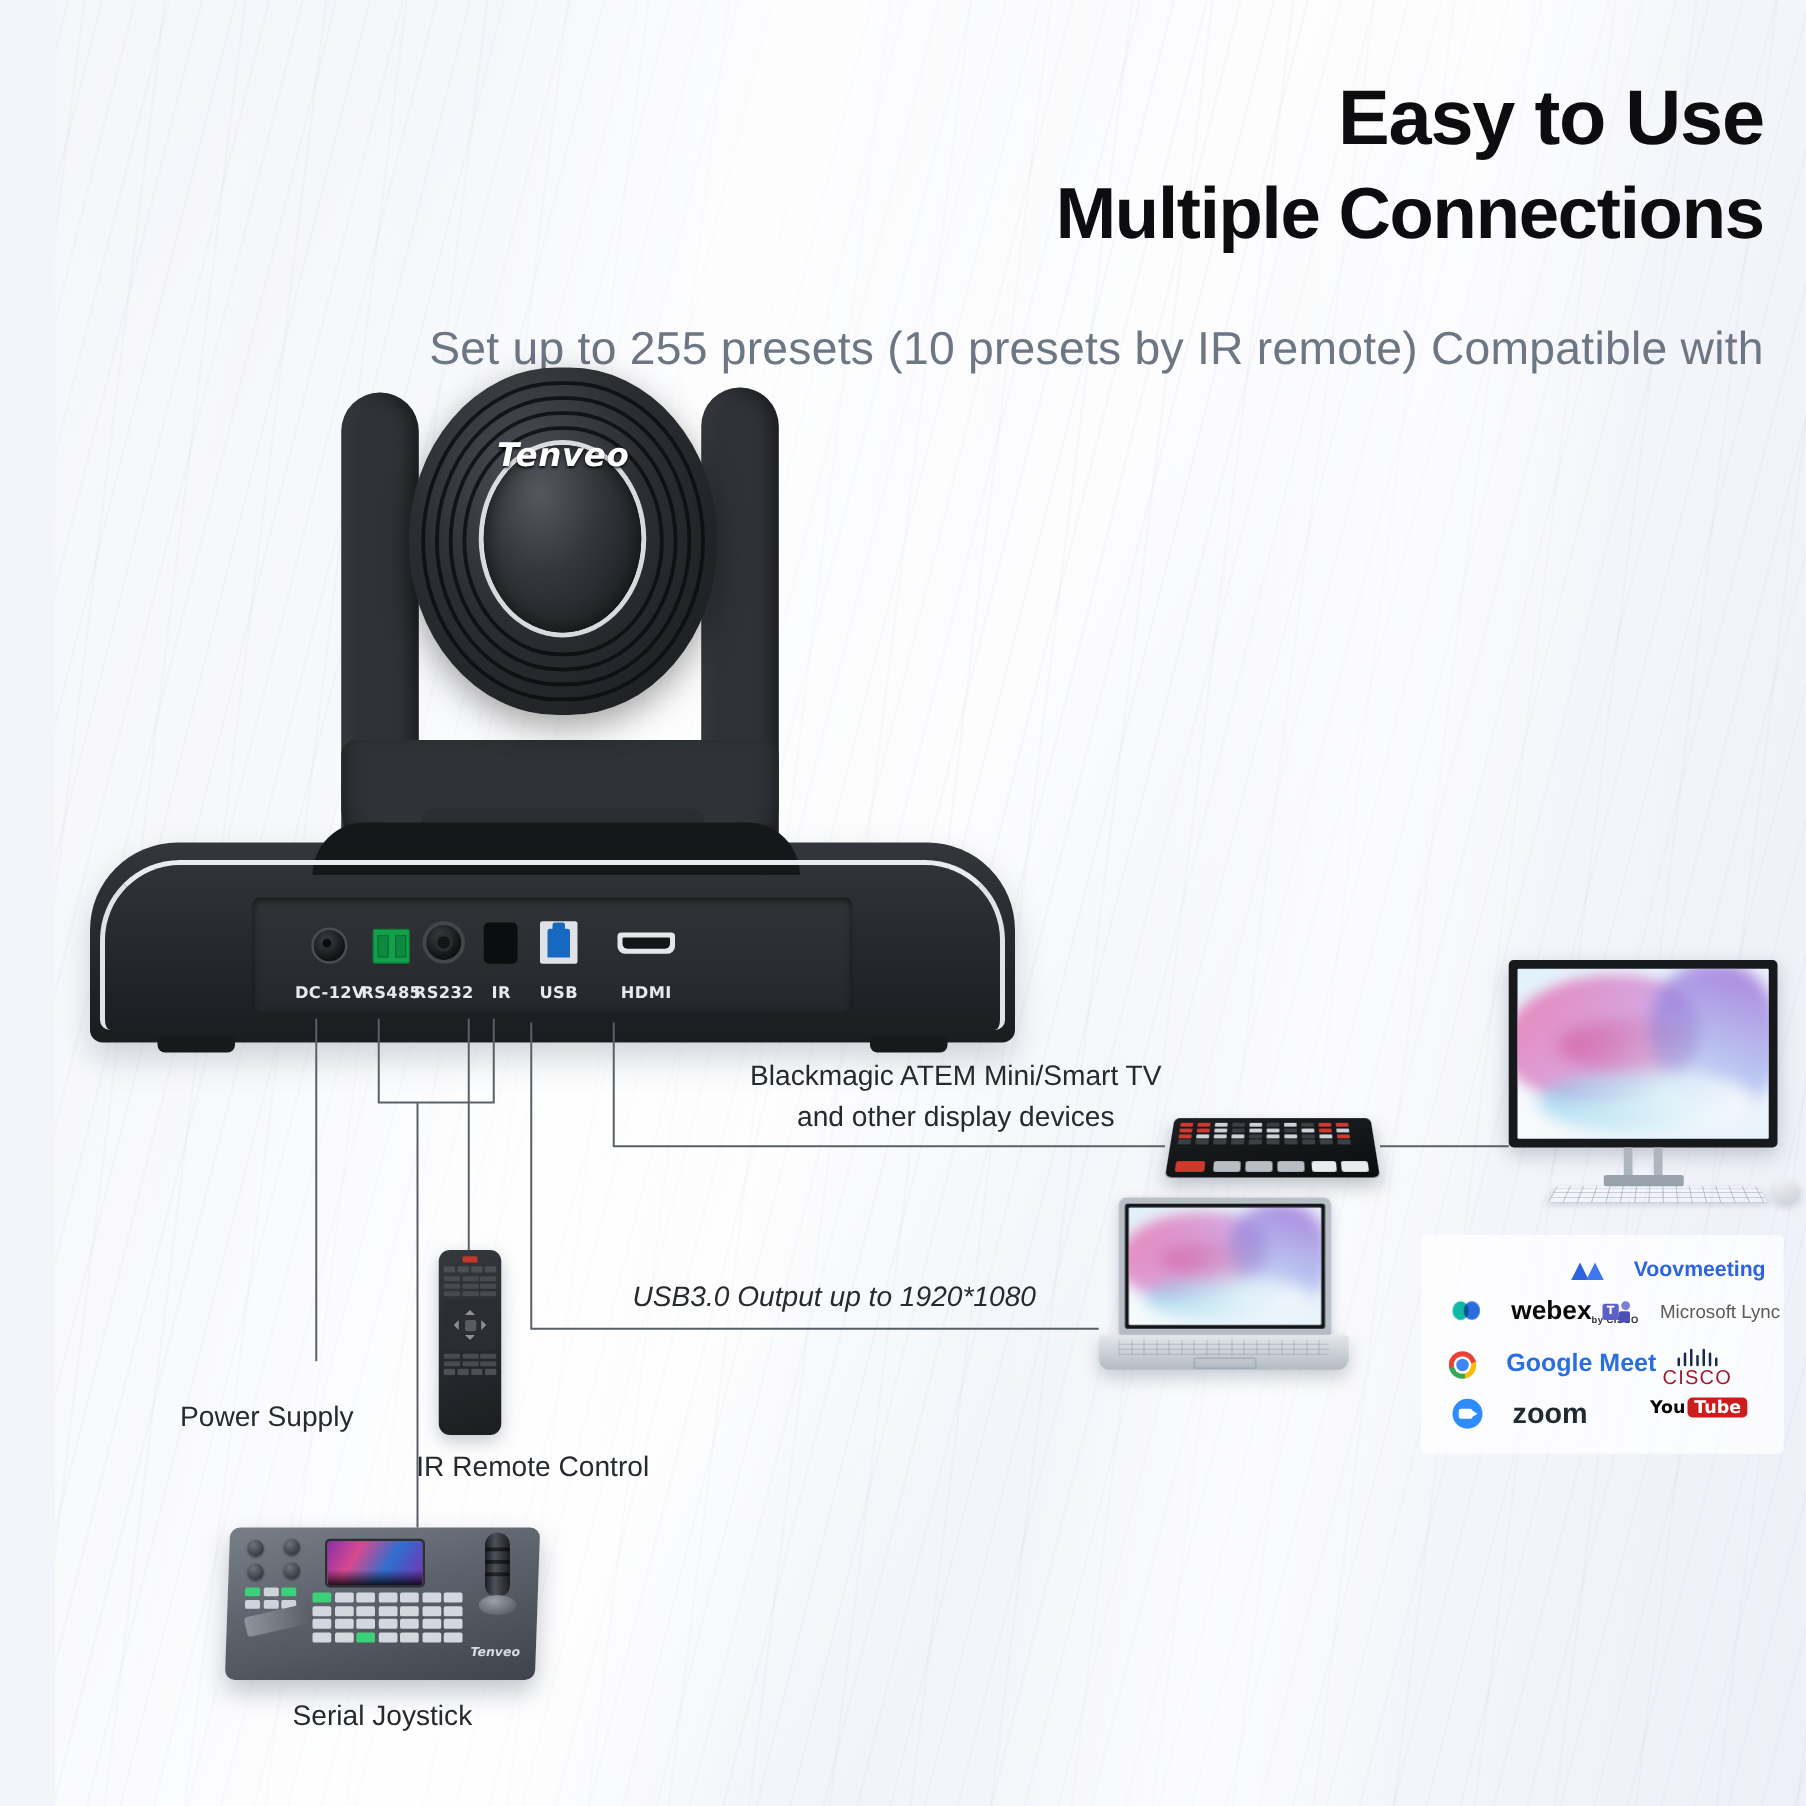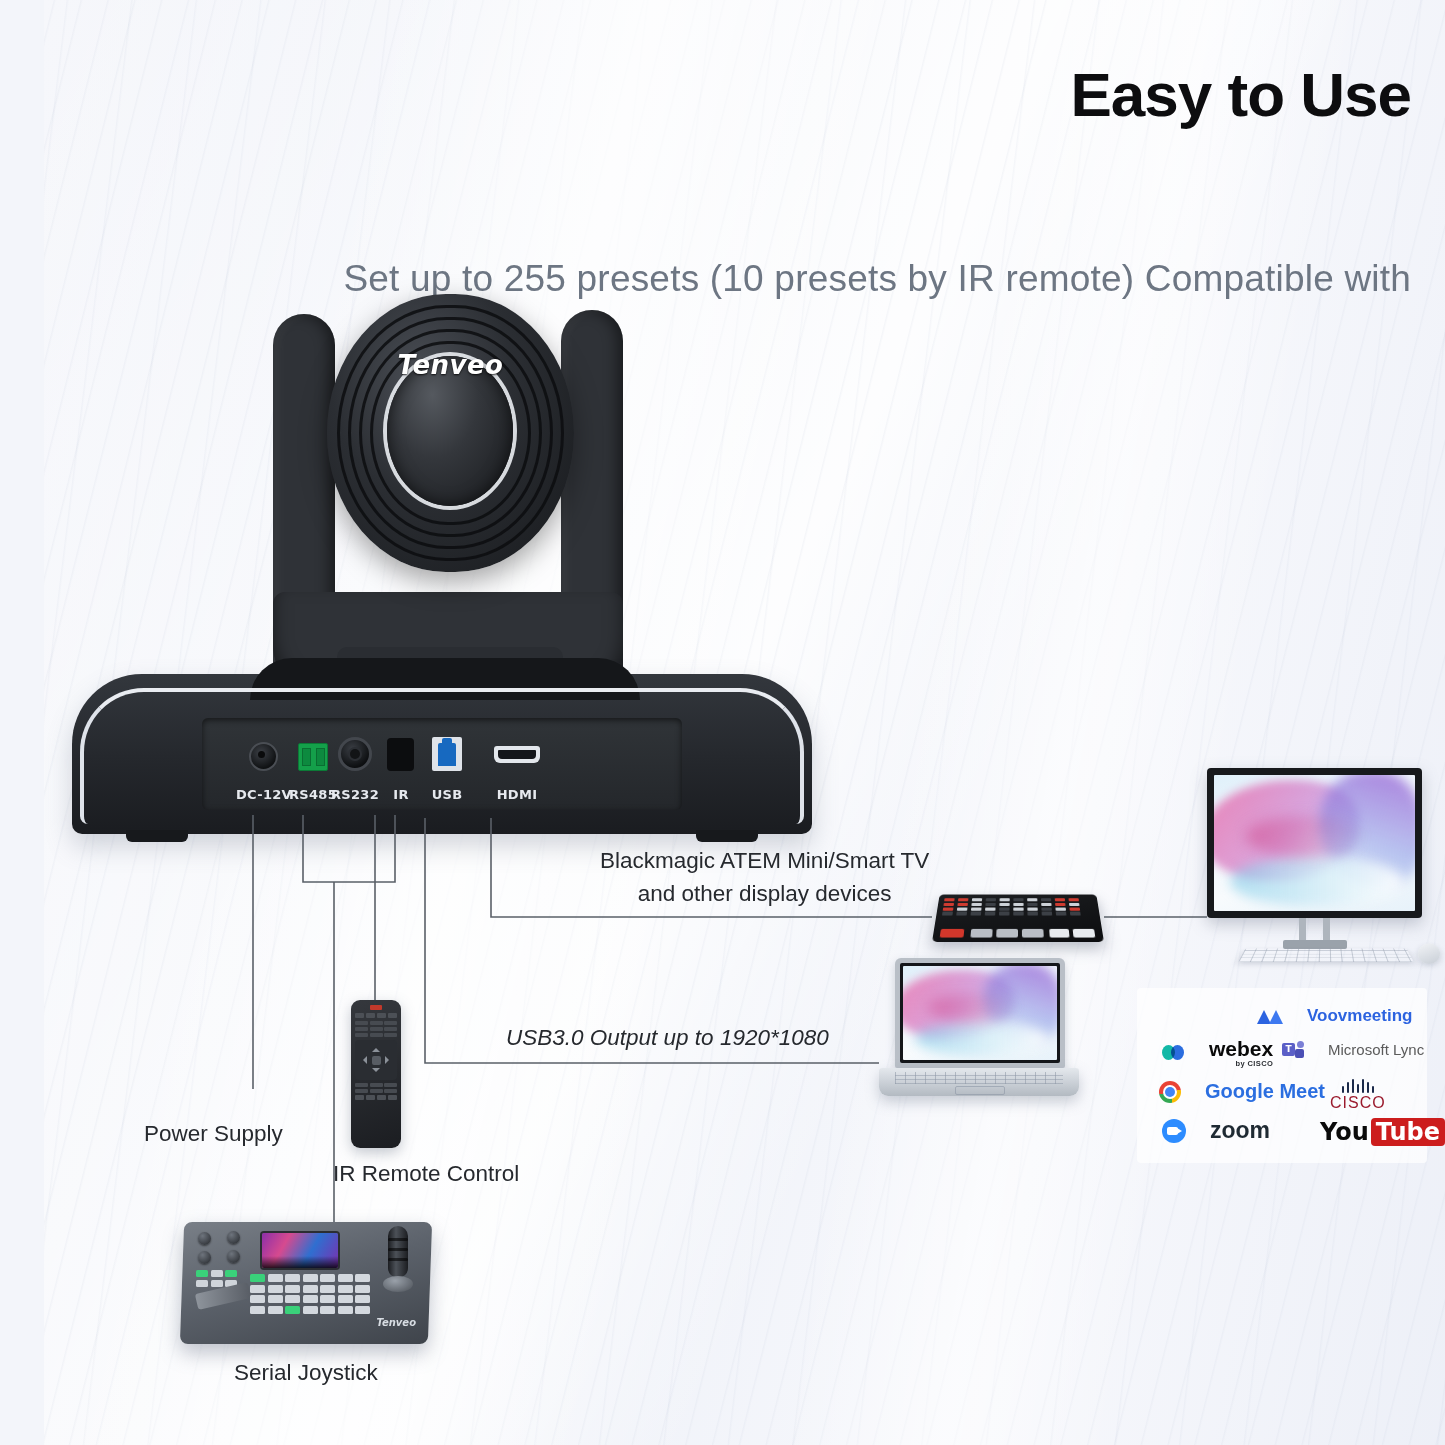--- a/index.html
+++ b/index.html
@@ -243,34 +243,35 @@
      background:#4285f4;box-shadow:0 0 0 2px #fff;}
   
   .ic-cisco{display:flex;align-items:flex-end;gap:2.5px;height:15px;}
   .ic-cisco i{display:block;width:2.5px;background:#1b2a4a;border-radius:1px;}
   
   .ic-zoom{width:24px;height:24px;border-radius:50%;background:#2d8cff;position:relative;}
   .ic-zoom::after{content:"";position:absolute;left:5px;top:8px;width:11px;height:8px;background:#fff;border-radius:2px;}
   .ic-zoom::before{content:"";position:absolute;left:15px;top:9px;width:0;height:0;
      border-top:3px solid transparent;border-bottom:3px solid transparent;border-left:5px solid #fff;}
   
-  .yt{display:flex;align-items:center;font-size:24px;font-weight:bold;font-family:"DejaVu Sans",sans-serif;color:#0a0a0a;}
+  .yt{display:flex;align-items:center;font-size:14px;font-weight:bold;font-family:"DejaVu Sans",sans-serif;color:#0a0a0a;}
   .yt .tube{background:#cc1d1d;color:#fff;padding:0 5px;border-radius:4px;margin-left:2px;}
 </style>
 </head>
 <body>
 
 <div id="stage">
   <div class="streaks"></div>
   <div class="streaks2"></div>
   <div class="gloss"></div>
   <div class="gloss2"></div>
 
   <div class="hd-wrap">
     <div class="h1">Easy to Use</div>
+    <div class="h2">Multiple Connections</div>
   </div>
   <div class="sub">
     <div>Set up to 255 presets (10 presets by IR remote) Compatible with</div>
   </div>
 
   <div id="camera">
     <div class="cam-arm arm-l"></div>
     <div class="cam-arm arm-r"></div>
     <div class="cam-yoke"></div>
     <div class="cam-neck"></div>
@@ -578,21 +579,21 @@
         <span class="txt" style="color:#2c63e0;">Voovmeeting</span>
       </div>
     </div>
 
     <div class="lgrow" style="left:25px;top:50px;">
       <div class="lg">
         <span class="ic-webex">
             <b></b>
             <b></b>
           </span>
-        <span style="display:flex;flex-direction:column;line-height:1;">
+        <span style="display:flex;flex-direction:row;line-height:1;">
           <span class="txt" style="color:#0a0a0a;font-size:21px;">webex</span>
           <span class="webex-sub" style="align-self:flex-end;margin-top:1px;">by CISCO</span>
         </span>
       </div>
     </div>
 
     <div class="lgrow" style="left:145px;top:53px;">
       <div class="lg">
         <span class="ic-teams">
             <u>T</u>

